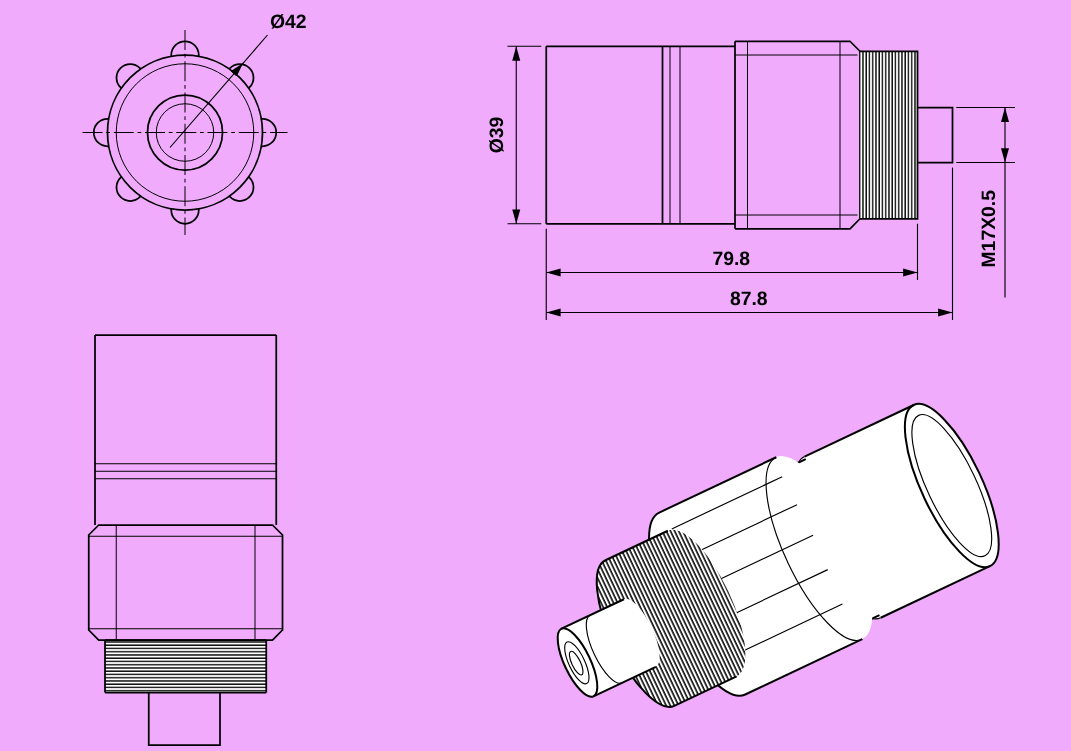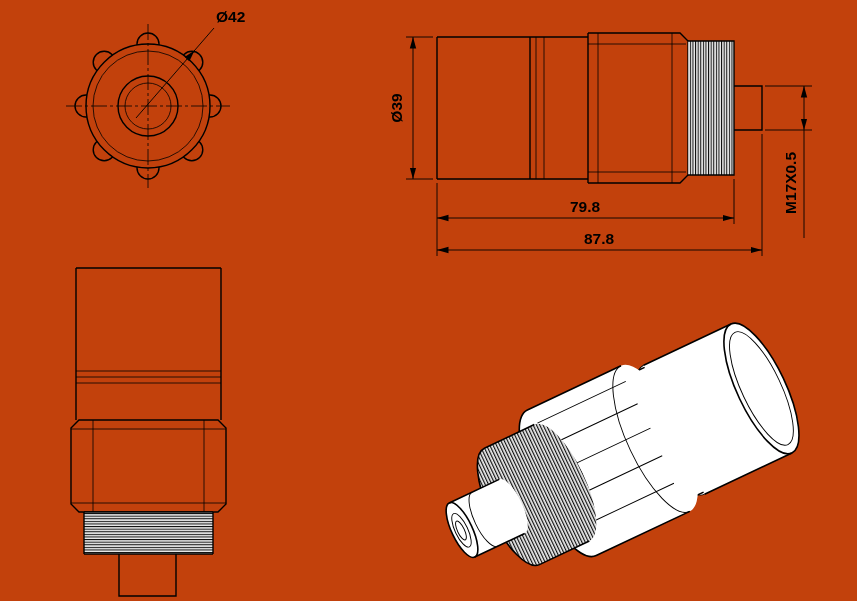--- a/index.html
+++ b/index.html
@@ -1,16 +1,16 @@
 <!DOCTYPE html>
 <html><head>
 <meta charset="utf-8">
 <style>
   html,body{margin:0;padding:0;background:#fff;}
-  .stage{position:relative;width:857px;height:601px;background:#c2410c;overflow:hidden;}
+  .stage{position:relative;width:857px;height:601px;background:#f0abfc;overflow:hidden;}
   svg{display:block;}
   .ol{fill:none;stroke:#000;stroke-width:1.4;}
   .tl{fill:none;stroke:#000;stroke-width:0.8;}
   .cl{fill:none;stroke:#000;stroke-width:0.8;stroke-dasharray:16 3 3 3;}
   .dim{fill:none;stroke:#000;stroke-width:0.9;}
   .ext{fill:none;stroke:#000;stroke-width:0.9;}
   .wfill{fill:#fff;stroke:none;}
   .dimtext{font:bold 15.5px "Liberation Sans", sans-serif;fill:#000;}
 </style>
 </head>

